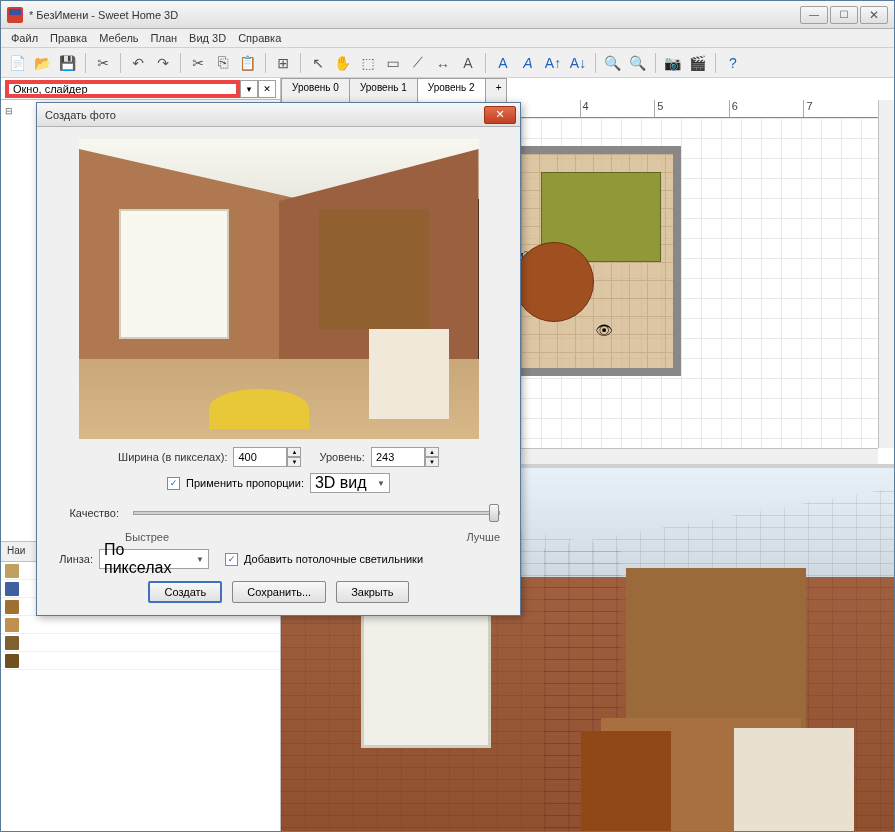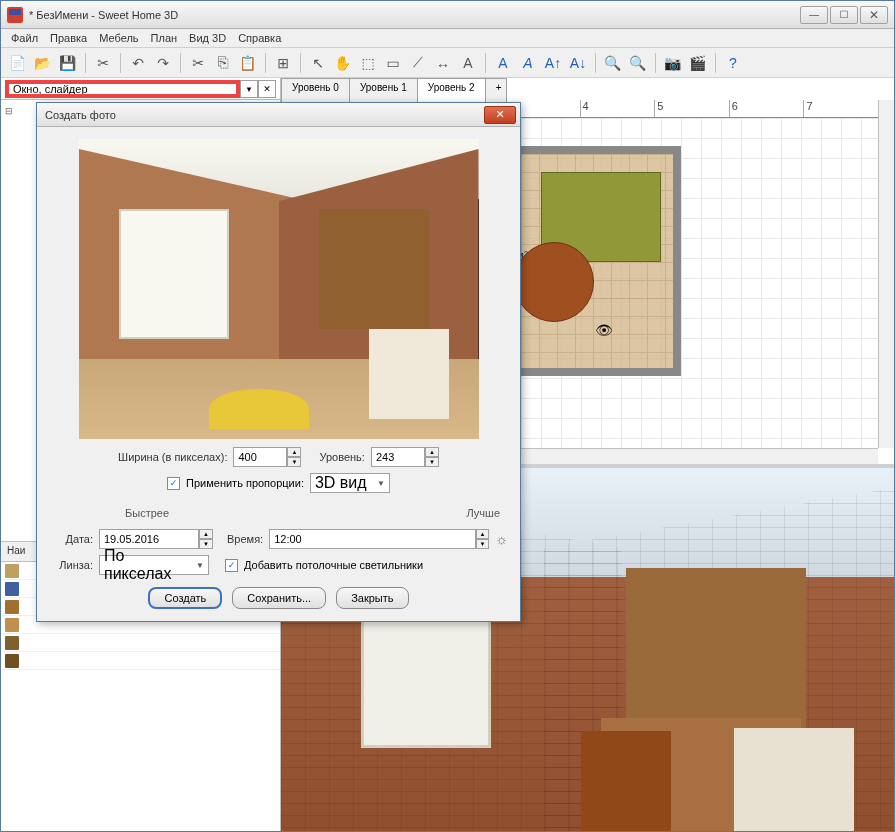--- a/index.html
+++ b/index.html
@@ -92,21 +92,21 @@
 .spinner { display: flex; }
 .spinner input { width: 54px; height: 20px; border: 1px solid #a0a0a0; padding: 0 4px; text-align: left; font-size: 11px; }
 .spinner-btns { width: 14px; display: flex; flex-direction: column; }
 .spinner-btns div { height: 10px; border: 1px solid #a0a0a0; background: #f0f0f0; font-size: 6px; display: flex; align-items: center; justify-content: center; cursor: pointer; }
 .checkbox { width: 13px; height: 13px; border: 1px solid #888; background: #fff; display: inline-flex; align-items: center; justify-content: center; font-size: 9px; color: #2060c0; }
 .select { height: 20px; border: 1px solid #a0a0a0; background: #fff; padding: 0 18px 0 4px; position: relative; display: flex; align-items: center; font-size: 16px; min-width: 80px; }
 .select::after { content: '▼'; position: absolute; right: 4px; font-size: 8px; color: #555; }
 .slider-track { flex: 1; height: 4px; background: #d0d0d0; border: 1px solid #a0a0a0; position: relative; margin: 0 8px; }
 .slider-thumb { position: absolute; right: 0; top: -8px; width: 10px; height: 18px; background: linear-gradient(#f8f8f8, #d0d0d0); border: 1px solid #888; border-radius: 2px; }
 .slider-labels { display: flex; justify-content: space-between; font-size: 10px; color: #555; margin: 12px 8px 0; align-items: flex-end; }
-.btn { height: 22px; padding: 0 14px; border: 1px solid #888; background: linear-gradient(#f8f8f8, #e0e0e0); border-radius: 8px; cursor: pointer; font-size: 11px; display: flex; align-items: center; }
+.btn { height: 22px; padding: 0 14px; border: 1px solid #888; background: linear-gradient(#f8f8f8, #e0e0e0); border-radius: 2px; cursor: pointer; font-size: 11px; display: flex; align-items: center; }
 .btn.primary { border: 2px solid #4070c0; }
 .sun-icon { font-size: 14px; color: #666; cursor: pointer; }
 .dlg-buttons { display: flex; justify-content: center; gap: 10px; margin-top: 12px; }
 </style>
 </head>
 <body>
 
 <div class="main-window">
   <div class="titlebar">
     <div class="titlebar-icon"></div>
@@ -286,45 +286,32 @@
       </div>
     </div>
 
     <div class="form-row" style="justify-content:center">
       <span class="checkbox">✓</span>
       <span>Применить пропорции:</span>
       <div class="select">3D вид</div>
     </div>
 
     <div style="margin-top:14px">
+      <div class="form-row">
+        <span class="form-label" style="width:70px">Качество:</span>
+        <div class="slider-track">
+          <div class="slider-thumb"></div>
+        </div>
+      </div>
       <div class="slider-labels" style="margin-left:76px">
         <span>Быстрее</span>
         <span>Лучше</span>
       </div>
     </div>
 
-    <div class="form-row" style="margin-top:10px">
-      <span class="form-label" style="width:44px">Дата:</span>
-      <div class="spinner" style="flex:0 0 auto">
-        <input style="width: 100px; text-align: left;" value="19.05.2016">
-        <div class="spinner-btns">
-            <div>▲</div>
-            <div>▼</div>
-          </div>
-      </div>
-      <span class="form-label" style="margin-left:8px">Время:</span>
-      <div class="spinner" style="flex:1">
-        <input style="width: 100%; text-align: left;" value="12:00">
-        <div class="spinner-btns">
-            <div>▲</div>
-            <div>▼</div>
-          </div>
-      </div>
-      <span class="sun-icon">☼</span>
-    </div>
 
     <div class="form-row">
       <span class="form-label" style="width:44px">Линза:</span>
       <div class="select" style="width:110px">По пикселах</div>
       <span class="checkbox" style="margin-left:10px">✓</span>
       <span>Добавить потолочные светильники</span>
     </div>
 
     <div class="dlg-buttons">
       <div class="btn primary">Создать</div>

